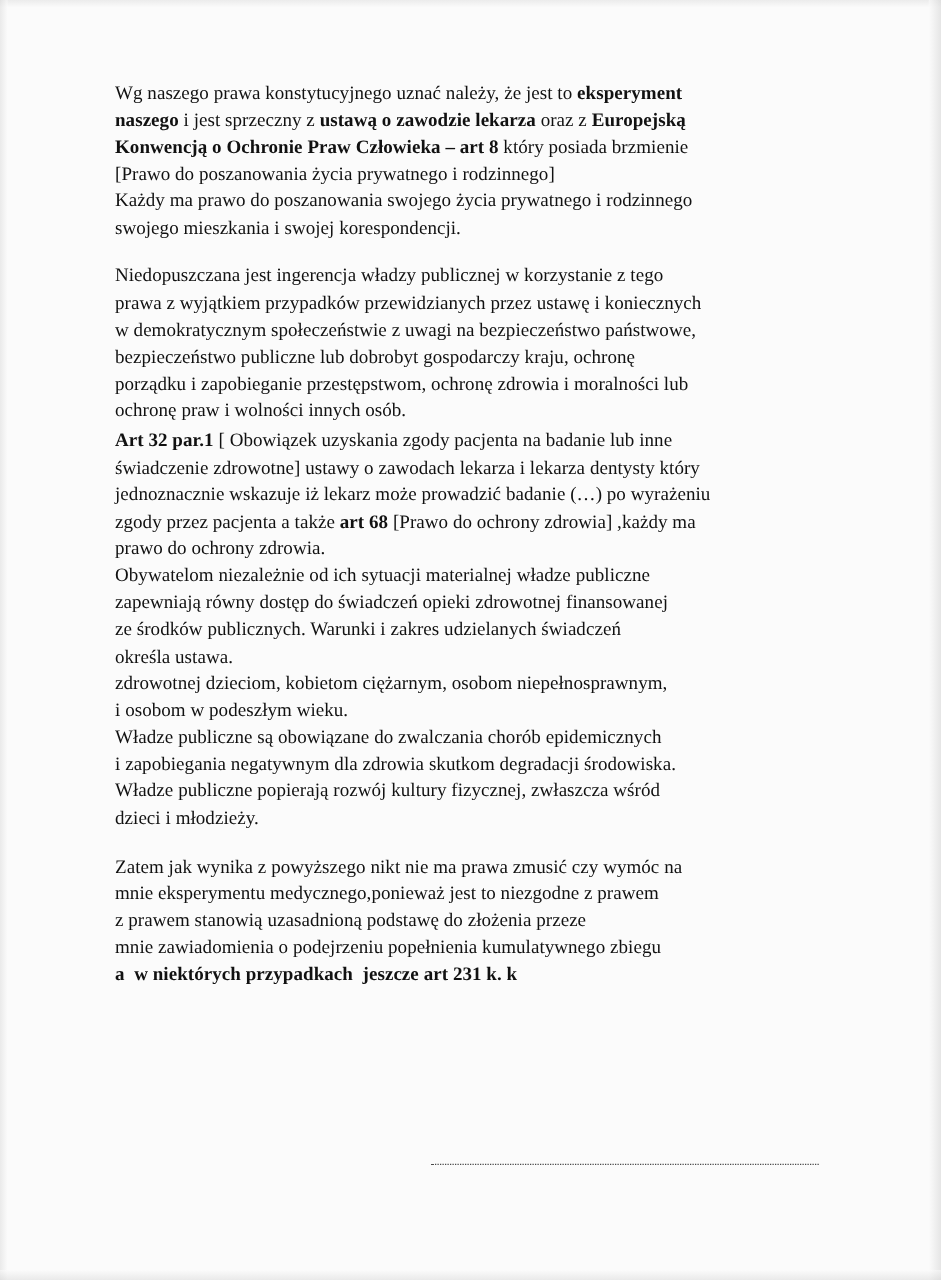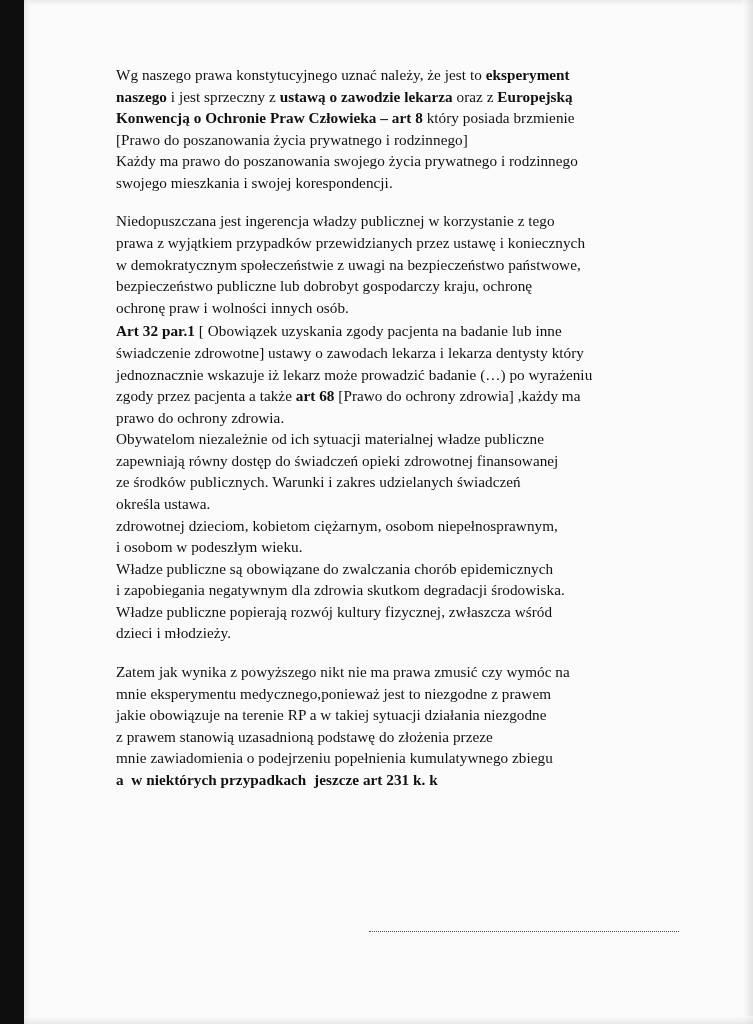--- a/index.html
+++ b/index.html
@@ -15,21 +15,20 @@
     justify-content: center;
     font-family: "Liberation Serif", serif;
   }
   .page {
     position: relative;
     width: 753px;
     height: 1024px;
     background: #ffffff;
     box-sizing: border-box;
     overflow: hidden;
-    margin-left: 24px;
   }
   .sheet {
     position: absolute;
     left: 0;
     top: 0;
     width: 753px;
     height: 1024px;
     background: #fbfbfb;
   }
   .content {
@@ -125,20 +124,21 @@
       <span class="line">swojego mieszkania i swojej korespondencji.</span>
     </p>
 
     <div class="gap"></div>
 
     <p class="para">
       <span class="line">Niedopuszczana jest ingerencja władzy publicznej w korzystanie z tego</span>
       <span class="line">prawa z wyjątkiem przypadków przewidzianych przez ustawę i koniecznych</span>
       <span class="line">w demokratycznym społeczeństwie z uwagi na bezpieczeństwo państwowe,</span>
       <span class="line">bezpieczeństwo publiczne lub dobrobyt gospodarczy kraju, ochronę</span>
+      <span class="line">porządku i zapobieganie przestępstwom, ochronę zdrowia i moralności lub</span>
       <span class="line">ochronę praw i wolności innych osób.</span>
     </p>
 
     <div class="gap-small"></div>
 
     <p class="para">
       <span class="line"><b>Art 32 par.1</b> [ Obowiązek uzyskania zgody pacjenta na badanie lub inne</span>
       <span class="line">świadczenie zdrowotne] ustawy o zawodach lekarza i lekarza dentysty który</span>
       <span class="line">jednoznacznie wskazuje iż lekarz może prowadzić badanie (…) po wyrażeniu</span>
       <span class="line">zgody przez pacjenta a także <b>art 68</b> [Prawo do ochrony zdrowia] ,każdy ma</span>
@@ -165,21 +165,20 @@
     <p class="para">
       <span class="line">Władze publiczne popierają rozwój kultury fizycznej, zwłaszcza wśród</span>
       <span class="line">dzieci i młodzieży.</span>
     </p>
 
     <div class="gap"></div>
 
     <p class="para">
       <span class="line">Zatem jak wynika z powyższego nikt nie ma prawa zmusić czy wymóc na</span>
       <span class="line">mnie eksperymentu medycznego,ponieważ jest to niezgodne z prawem</span>
-      <span class="line">jakie obowiązuje na terenie RP a w takiej sytuacji działania niezgodne</span>
       <span class="line">z prawem stanowią uzasadnioną podstawę do złożenia przeze</span>
       <span class="line">mnie zawiadomienia o podejrzeniu popełnienia kumulatywnego zbiegu</span>
       <span class="line"><b>a  w niektórych przypadkach  jeszcze art 231 k. k</b></span>
     </p>
 
   </div>
 
   <div class="dotted-sign"></div>
 </div>
 

